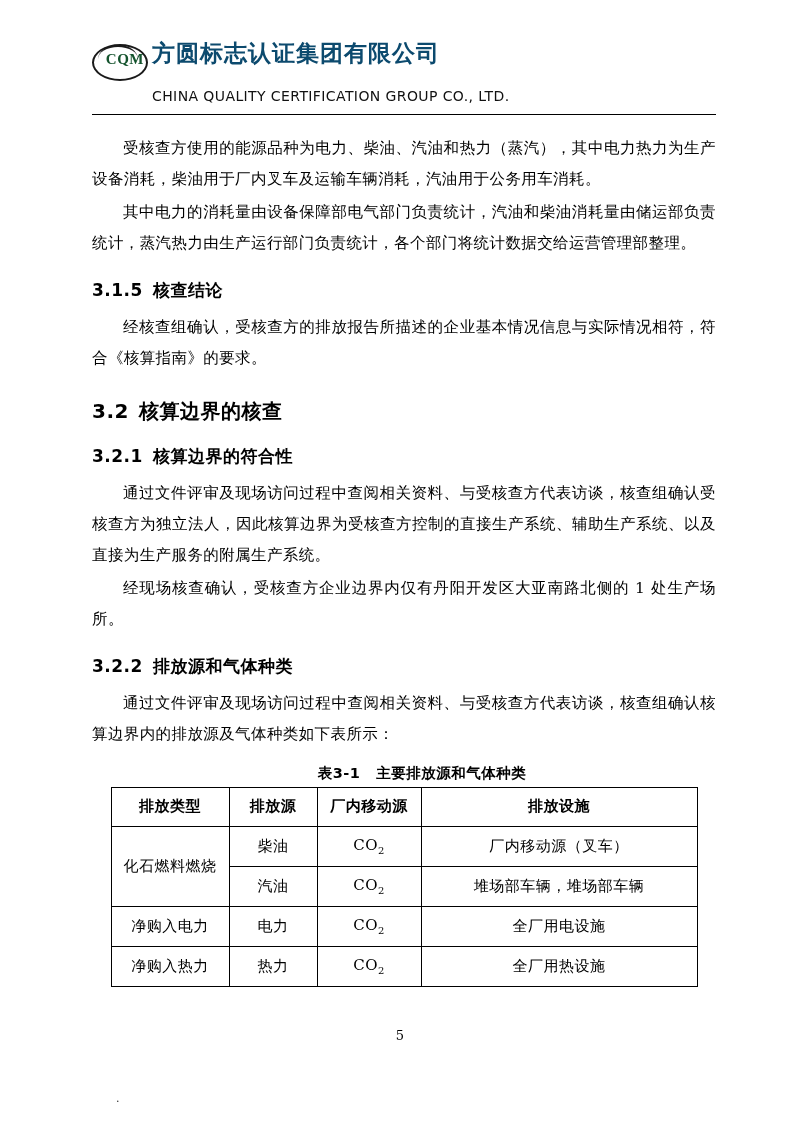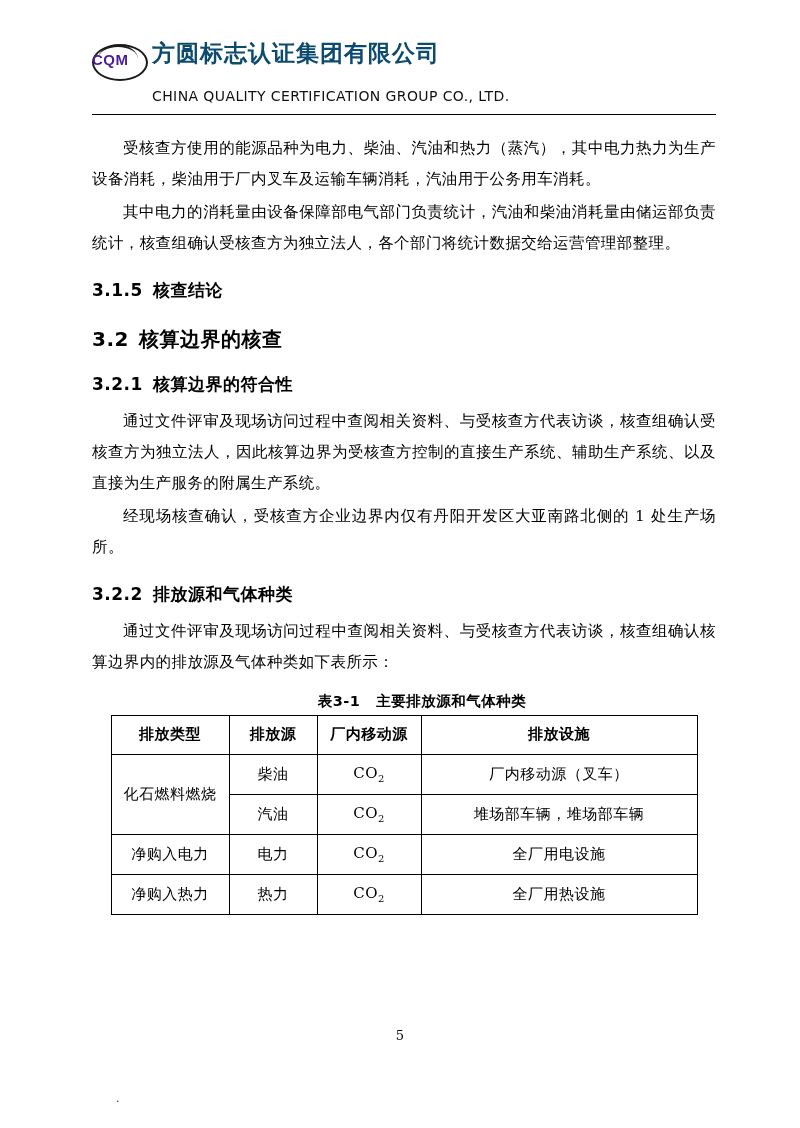--- a/index.html
+++ b/index.html
@@ -43,26 +43,26 @@
     position: absolute;
     left: 0; top: 2px;
     width: 52px; height: 33px;
     border: 2.5px solid #1a1a1a;
     border-radius: 50%;
   }
   .logo-mark .cqm {
     position: absolute;
     left: 0; top: 9px;
     width: 52px;
-    text-align: left;
-    font-family: Liberation Sans, sans-serif;
+    text-align: right;
+    font-family: Liberation Serif, serif;
     font-weight: bold;
     font-size: 15px;
     letter-spacing: 0.5px;
-    color: #4c1d95;
+    color: #14532d;
   }
   .logo-mark .tick {
     position: absolute;
     left: 6px; top: 3px;
     width: 40px; height: 12px;
     border-top: 2px solid #1a1a1a;
     border-radius: 50% 50% 0 0 / 100% 100% 0 0;
   }
   .logo-text-block {
     display: flex;
@@ -186,25 +186,26 @@
         <div class="cqm">CQM</div>
       </div>
       <div class="logo-text-block">
         <div class="logo-cn">方圆标志认证集团有限公司</div>
         <div class="logo-en">CHINA QUALITY CERTIFICATION GROUP CO., LTD.</div>
       </div>
     </div>
     <hr class="rule">
 
     <p class="body">受核查方使用的能源品种为电力、柴油、汽油和热力（蒸汽），其中电力热力为生产设备消耗，柴油用于厂内叉车及运输车辆消耗，汽油用于公务用车消耗。</p>
-    <p class="body">其中电力的消耗量由设备保障部电气部门负责统计，汽油和柴油消耗量由储运部负责统计，核查组确认受核查方为独立法人，各个部门将统计数据交给运营管理部整理。</p>
+    <p class="body">其中电力的消耗量由设备保障部电气部门负责统计，汽油和柴油消耗量由储运部负责统计，蒸汽热力由生产运行部门负责统计，各个部门将统计数据交给运营管理部整理。</p>
 
     <h3 class="h-num">
       <span class="num">3.1.5</span><span>核查结论</span>
     </h3>
+    <p class="body">经核查组确认，受核查方的排放报告所描述的企业基本情况信息与实际情况相符，符合《核算指南》的要求。</p>
 
     <h2 class="h-sec">
       <span class="num">3.2</span><span>核算边界的核查</span>
     </h2>
 
     <h3 class="h-num">
       <span class="num">3.2.1</span><span>核算边界的符合性</span>
     </h3>
     <p class="body">通过文件评审及现场访问过程中查阅相关资料、与受核查方代表访谈，核查组确认受核查方为独立法人，因此核算边界为受核查方控制的直接生产系统、辅助生产系统、以及直接为生产服务的附属生产系统。</p>
     <p class="body">经现场核查确认，受核查方企业边界内仅有丹阳开发区大亚南路北侧的 1 处生产场所。</p>

